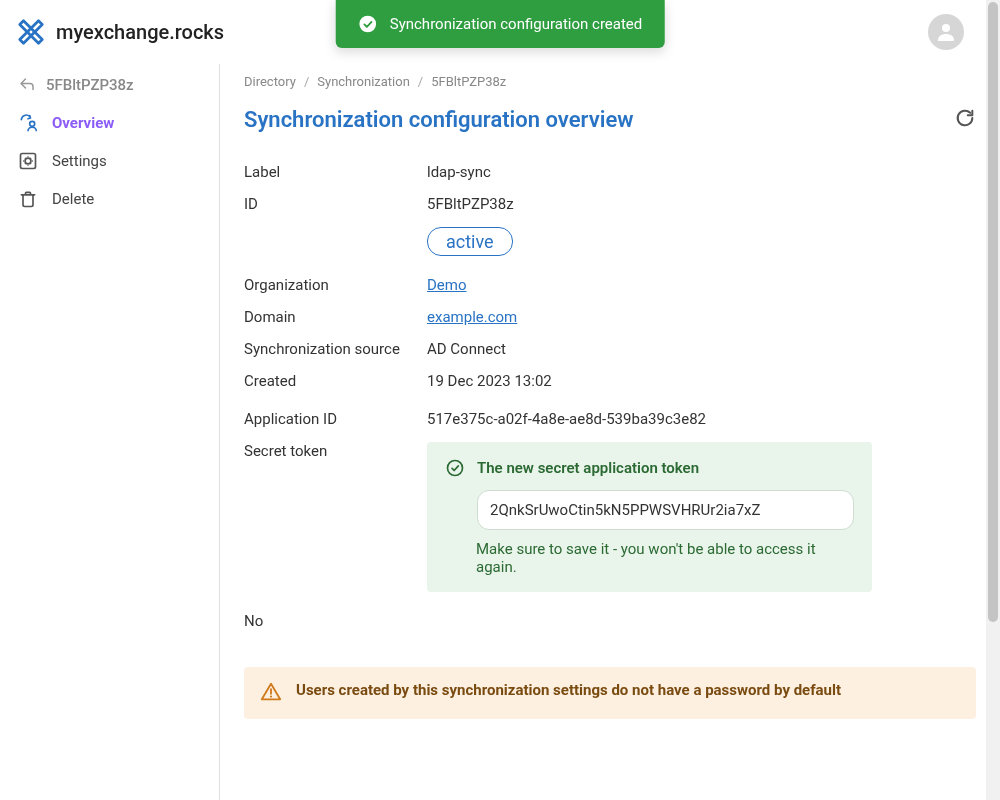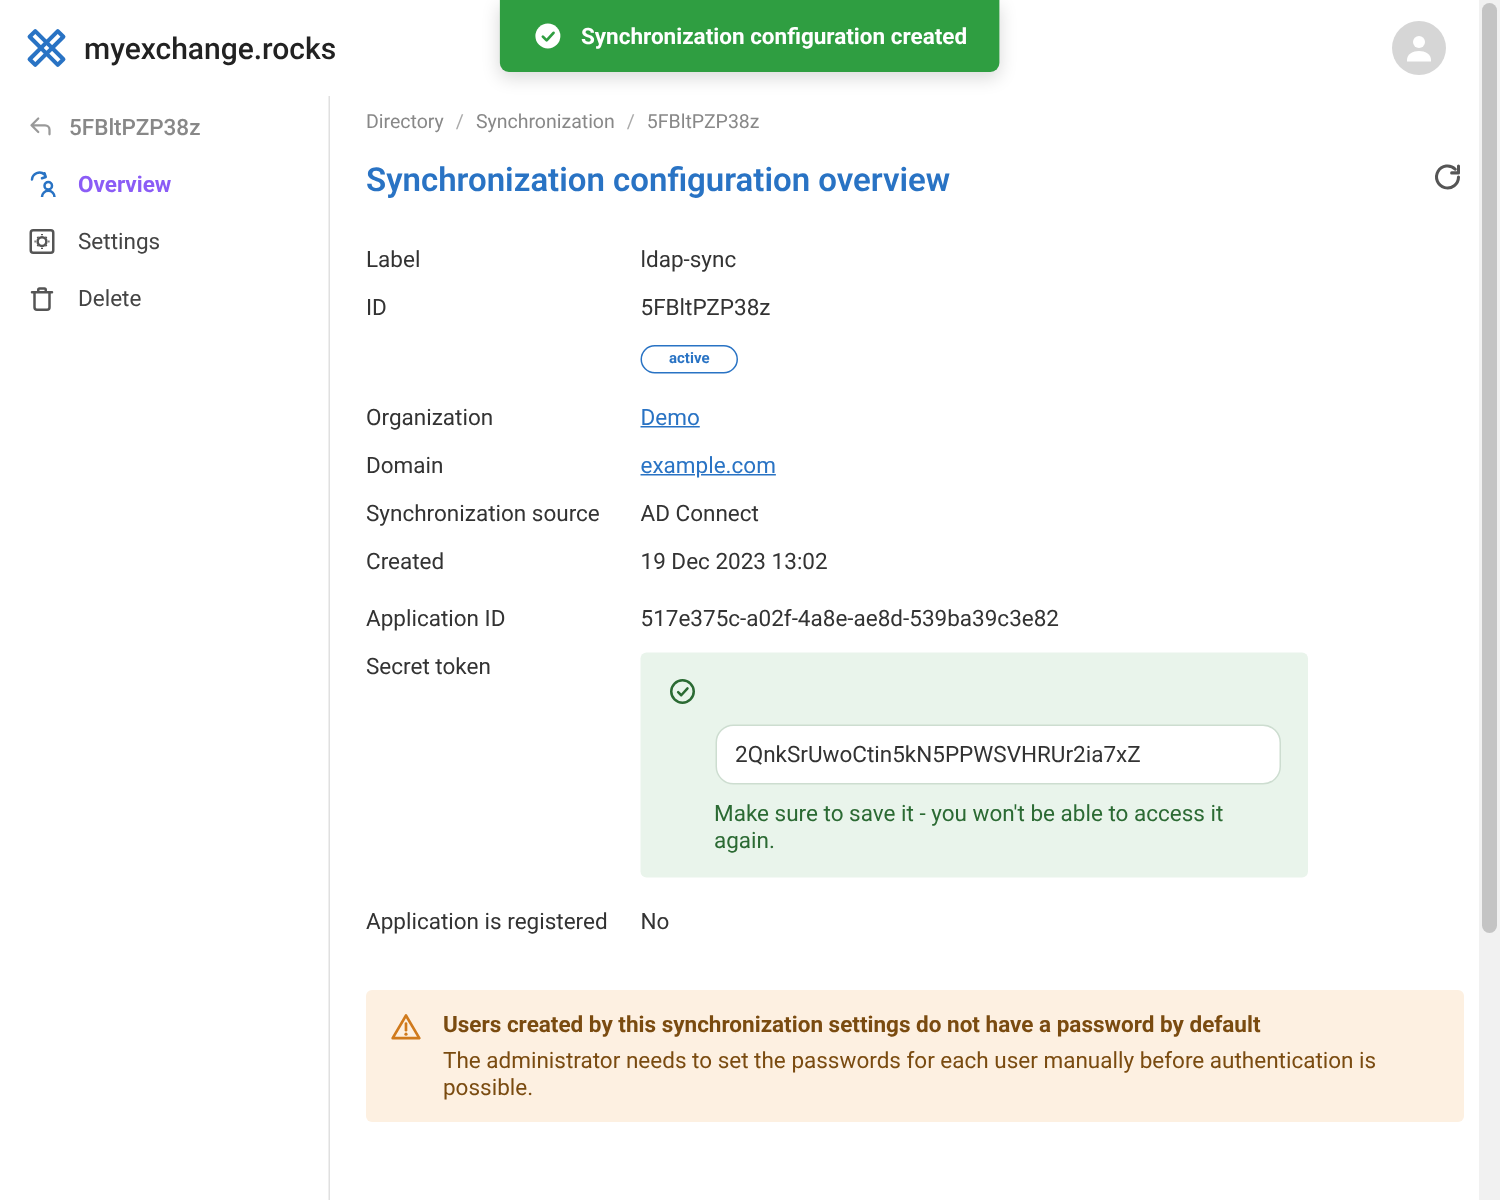--- a/index.html
+++ b/index.html
@@ -54,21 +54,20 @@
       transform: translateX(-50%);
       background: #2f9e41;
       color: #fff;
       padding: 14px 22px;
       border-radius: 0 0 6px 6px;
       display: flex;
       align-items: center;
       gap: 12px;
       font-size: 15px;
       box-shadow: 0 4px 12px rgba(0,0,0,0.15);
-      font-weight: bold;
     }
 
     
     .layout {
       display: flex;
       height: calc(800px - 64px);
     }
     .sidebar {
       width: 220px;
       border-right: 1px solid #e0e0e0;
@@ -152,22 +151,21 @@
       color: #2973c4;
       text-decoration: underline;
       cursor: pointer;
     }
     .status-pill {
       display: inline-block;
       border: 1px solid #2973c4;
       color: #2973c4;
       border-radius: 14px;
       padding: 3px 18px;
-      font-size: 10px;
-      font-weight: bold;
+      font-size: 18px;
     }
     .gap { height: 6px; }
 
     
     .token-box {
       background: #e9f4eb;
       border-radius: 4px;
       padding: 16px 18px;
       max-width: 445px;
     }
@@ -353,41 +351,40 @@
     </div>
     <div class="detail-row">
       <div class="detail-label">Secret token</div>
       <div class="detail-value">
         <div class="token-box">
           <div class="token-head">
             <svg width="20" height="20" viewBox="0 0 24 24" fill="none">
               <circle cx="12" cy="12" r="9" stroke="#2b6a33" stroke-width="2"></circle>
               <path d="M8.5 12.5 L11 15 L16 9.5" stroke="#2b6a33" stroke-width="2" fill="none" stroke-linecap="round" stroke-linejoin="round"></path>
             </svg>
+            <span>The new secret application token</span>
           </div>
           <div class="token-field">2QnkSrUwoCtin5kN5PPWSVHRUr2ia7xZ</div>
           <div class="token-help">Make sure to save it - you won't be able to access it again.</div>
         </div>
       </div>
     </div>
     <div class="gap"></div>
     <div class="detail-row">
-      <div class="detail-label">Application is registered</div>
       <div class="detail-value">No</div>
     </div>
 
     <div class="alert alert-warning">
       <svg width="22" height="22" viewBox="0 0 24 24" fill="none">
         <path d="M12 3 L22 20 H2 Z" stroke="#d07a1c" stroke-width="2" stroke-linejoin="round"></path>
         <line x1="12" y1="9" x2="12" y2="14" stroke="#d07a1c" stroke-width="2" stroke-linecap="round"></line>
         <circle cx="12" cy="17" r="1.2" fill="#d07a1c"></circle>
       </svg>
       <div>
         <div class="alert-title">Users created by this synchronization settings do not have a password by default</div>
-        <div class="alert-body">The administrator needs to set the passwords for each user manually before authentication is possible.</div>
       </div>
     </div>
 
   </div>
 </div>
 
 <div class="scrollbar-track">
   <div class="scrollbar-thumb"></div>
 </div>
 

